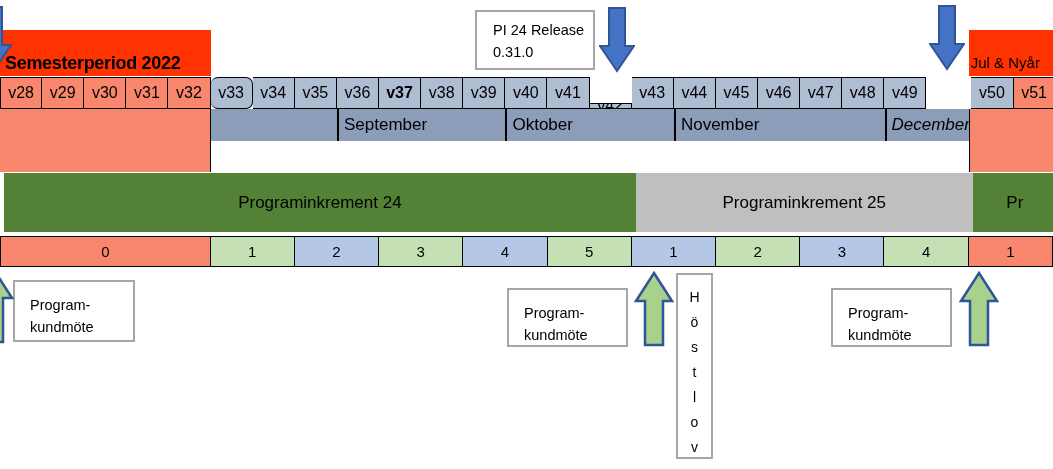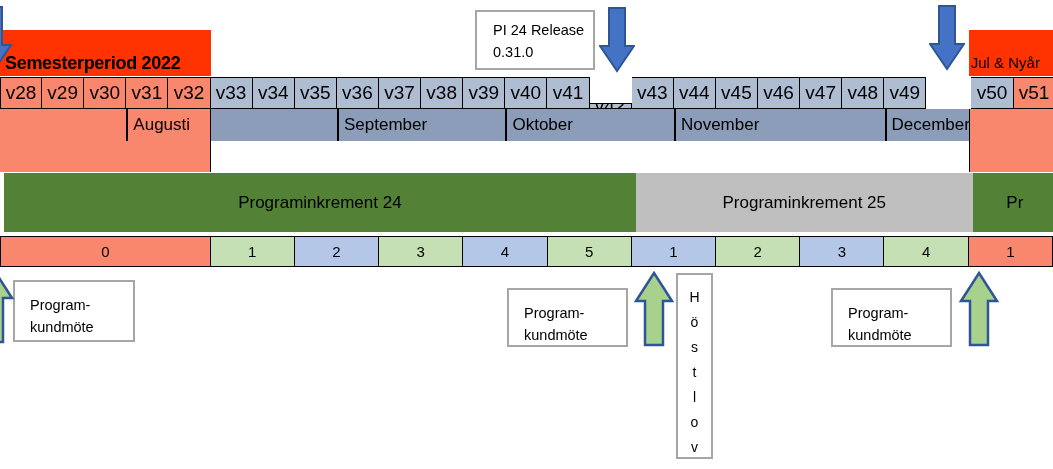--- a/index.html
+++ b/index.html
@@ -15,21 +15,21 @@
   .red-box.jul{left:92%;width:8%;font-size:15px;padding:0 0 5px 2px;}
   
   .callout{position:absolute;background:#fff;border:2px solid var(--boxBorder);
     box-sizing:border-box;font-size:14.5px;line-height:22px;padding:7px 0 0 16px;z-index:2;}
   .callout.kund{padding:12px 0 0 15px;}
   
   .row{position:absolute;left:0;width:100%;display:flex;}
   .cell{box-sizing:border-box;border:1px solid #000;display:flex;
     align-items:center;justify-content:center;overflow:hidden;}
   .cell+.cell{border-left:0;}
-  .week-row{top:77px;height:32px;font-size:19px;}
+  .week-row{top:77px;height:32px;font-size:16px;}
   .w-holiday{background:var(--salmon);}
   .w-normal{background:var(--weekBlue);}
   .month-row{position:absolute;left:0;width:100%;top:109px;height:32px;}
   .band-seg{position:absolute;top:0;height:100%;box-sizing:border-box;}
   .month-label{position:absolute;top:0;height:100%;border-left:2px solid #000;
     display:flex;align-items:center;padding-left:5px;font-size:17px;}
   .underband{top:141px;height:31px;}
   .underband div{box-sizing:border-box;}
   .pi-row{position:absolute;left:4px;width:100%;top:173px;height:59px;}
   .pi-seg{position:absolute;top:0;height:100%;display:flex;align-items:center;
@@ -77,25 +77,25 @@
   <svg class="arrow blue-arrow" style="left:929px;top:5px;" width="36" height="66" viewBox="0 0 36 66">
     <polygon points="10,1 26,1 26,39 35,39 18,64 1,39 10,39"></polygon>
   </svg>
 
   <div class="row week-row" id="weekRow">
       <div class="cell w-holiday" style="flex: 0 0 4%;">v28</div>
       <div class="cell w-holiday" style="flex: 0 0 4%;">v29</div>
       <div class="cell w-holiday" style="flex: 0 0 4%;">v30</div>
       <div class="cell w-holiday" style="flex: 0 0 4%;">v31</div>
       <div class="cell w-holiday" style="flex: 0 0 4%;">v32</div>
-      <div class="cell w-normal" style="flex: 0 0 4%;">v33</div>
+      <div class="cell w-normal" style="flex: 0 0 4%; border-radius: 7px;">v33</div>
       <div class="cell w-normal" style="flex: 0 0 4%;">v34</div>
       <div class="cell w-normal" style="flex: 0 0 4%;">v35</div>
       <div class="cell w-normal" style="flex: 0 0 4%;">v36</div>
-      <div class="cell w-normal" style="flex: 0 0 4%;">v37</div>
+      <div class="cell w-normal" style="flex: 0 0 4%; font-weight: bold;">v37</div>
       <div class="cell w-normal" style="flex: 0 0 4%;">v38</div>
       <div class="cell w-normal" style="flex: 0 0 4%;">v39</div>
       <div class="cell w-normal" style="flex: 0 0 4%; text-align: center;">v40</div>
       <div class="cell w-normal" style="flex: 0 0 4%;">v41</div>
       <div class="cell w-normal" style="flex: 0 0 4%; margin-top: 26px;">v42</div>
       <div class="cell w-normal" style="flex: 0 0 4%;">v43</div>
       <div class="cell w-normal" style="flex: 0 0 4%;">v44</div>
       <div class="cell w-normal" style="flex: 0 0 4%;">v45</div>
       <div class="cell w-normal" style="flex: 0 0 4%;">v46</div>
       <div class="cell w-normal" style="flex: 0 0 4%;">v47</div>
@@ -103,25 +103,24 @@
       <div class="cell w-normal" style="flex: 0 0 4%;">v49</div>
       <div class="cell w-normal" style="flex: 0 0 4%; margin-left: 45px;">v50</div>
       <div class="cell w-holiday" style="flex: 0 0 4%;">v51</div>
       <div class="cell w-holiday" style="flex: 0 0 4%;">v52</div>
     </div>
 
   <div class="month-row" id="monthRow">
     <div class="band-seg" style="left:0;width:20%;background:var(--salmon);border-right:1px solid #000;"></div>
     <div class="band-seg" style="left:20%;width:72%;background:var(--monthBlue);"></div>
     <div class="band-seg" style="left:92%;width:8%;background:var(--salmon);border-left:1px solid #000;"></div>
-  <div class="month-label" style="left: 12%;">Augusti</div>
       <div class="month-label" style="left: 32%;">September</div>
       <div class="month-label" style="left: 48%;">Oktober</div>
       <div class="month-label" style="left: 64%;">November</div>
-      <div class="month-label" style="left: 84%;">December</div>
+      <div class="month-label" style="left: 84%; font-style: italic;">December</div>
     </div>
 
   <div class="row underband">
     <div style="width:20%;background:var(--salmon);border-right:1px solid #000;"></div>
     <div style="width:72%;"></div>
     <div style="width:8%;background:var(--salmon);border-left:1px solid #000;"></div>
   </div>
 
   <div class="pi-row" id="piRow">
       <div class="pi-seg pi-green" style="left: 0%; width: 60%;">

